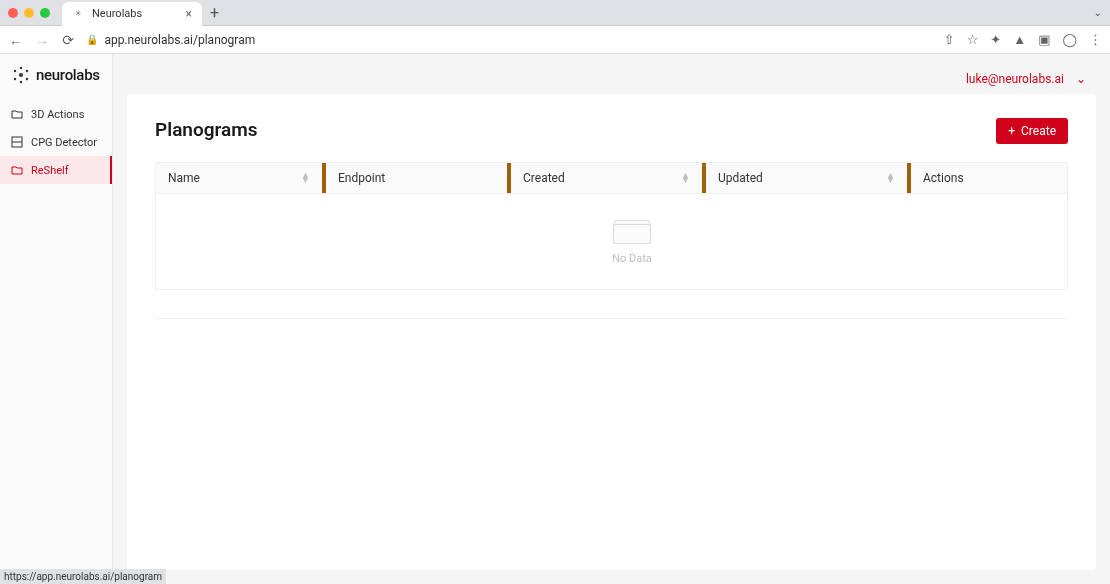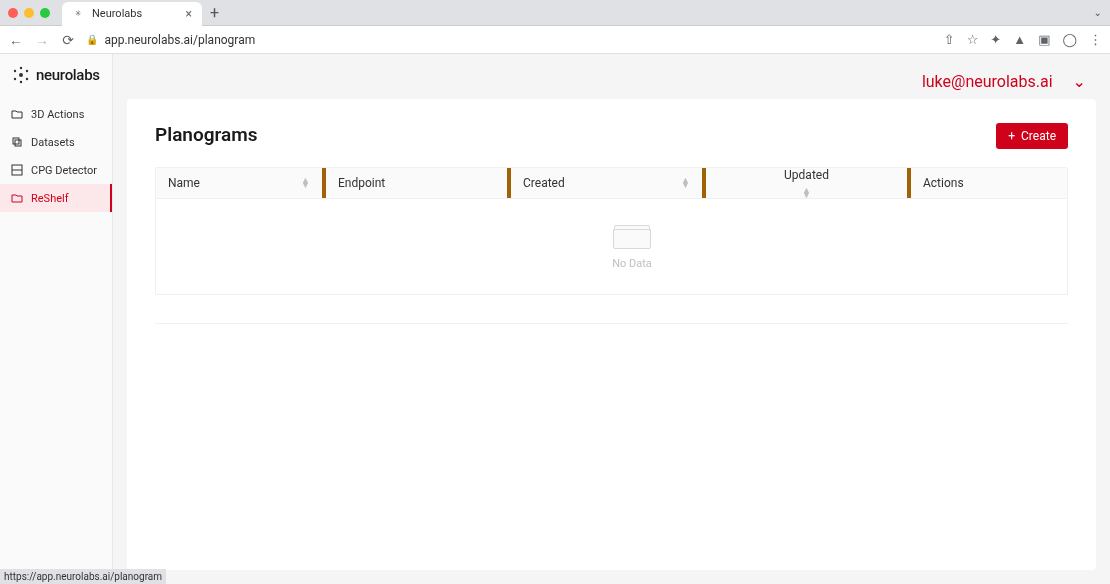--- a/index.html
+++ b/index.html
@@ -191,24 +191,24 @@
       display: flex;
       flex-direction: column;
     }
     .user-bar {
       display: flex;
       justify-content: flex-end;
       padding: 4px 10px 8px 0;
     }
     .user-email {
       color: #d0021b;
-      font-size: 16px;
-      display: flex;
-      align-items: center;
-      gap: 20px;
+      font-size: 12px;
+      display: flex;
+      align-items: center;
+      gap: 12px;
       cursor: pointer;
     }
     .content-card {
       background: #fff;
       border-radius: 4px;
       flex: 1;
       padding: 24px 28px;
       display: flex;
       flex-direction: column;
     }
@@ -249,21 +249,21 @@
       display: flex;
       align-items: center;
       justify-content: space-between;
       border-right: 4px solid #a16207;
       height: 100%;
     }
     .th:last-child { border-right: none; }
     .th-name { width: 170px; }
     .th-endpoint { width: 185px; text-align: center; }
     .th-created { width: 195px; }
-    .th-updated { width: 205px; flex-direction: column; }
+    .th-updated { width: 205px; }
     .th-actions { flex: 1; align-items: center; }
     .sort-icon {
       color: #bfbfbf;
       font-size: 9px;
       display: flex;
       flex-direction: column;
       line-height: 5px;
     }
     .empty-state {
       border: 1px solid #f0f0f0;
@@ -377,29 +377,20 @@
         <span class="nav-icon">
           <svg width="12" height="12" viewBox="0 0 12 12" fill="none" stroke="currentColor">
               <path d="M1 3h4l1 1h5v6H1z"></path>
             </svg>
         </span>
         <span>3D Actions</span>
       </li>
       <li class="nav-item">
         <span class="nav-icon">
           <svg width="12" height="12" viewBox="0 0 12 12" fill="none" stroke="currentColor">
-              <rect x="2" y="2" width="6" height="6"></rect>
-              <rect x="4" y="4" width="6" height="6"></rect>
-            </svg>
-        </span>
-        <span>Datasets</span>
-      </li>
-      <li class="nav-item">
-        <span class="nav-icon">
-          <svg width="12" height="12" viewBox="0 0 12 12" fill="none" stroke="currentColor">
               <rect x="1" y="1" width="10" height="10"></rect>
               <line x1="1" y1="6" x2="11" y2="6"></line>
             </svg>
         </span>
         <span>CPG Detector</span>
       </li>
       <li class="nav-item active">
         <span class="nav-icon">
           <svg width="12" height="12" viewBox="0 0 12 12" fill="none" stroke="currentColor">
               <path d="M1 3h4l1 1h5v6H1z"></path>

